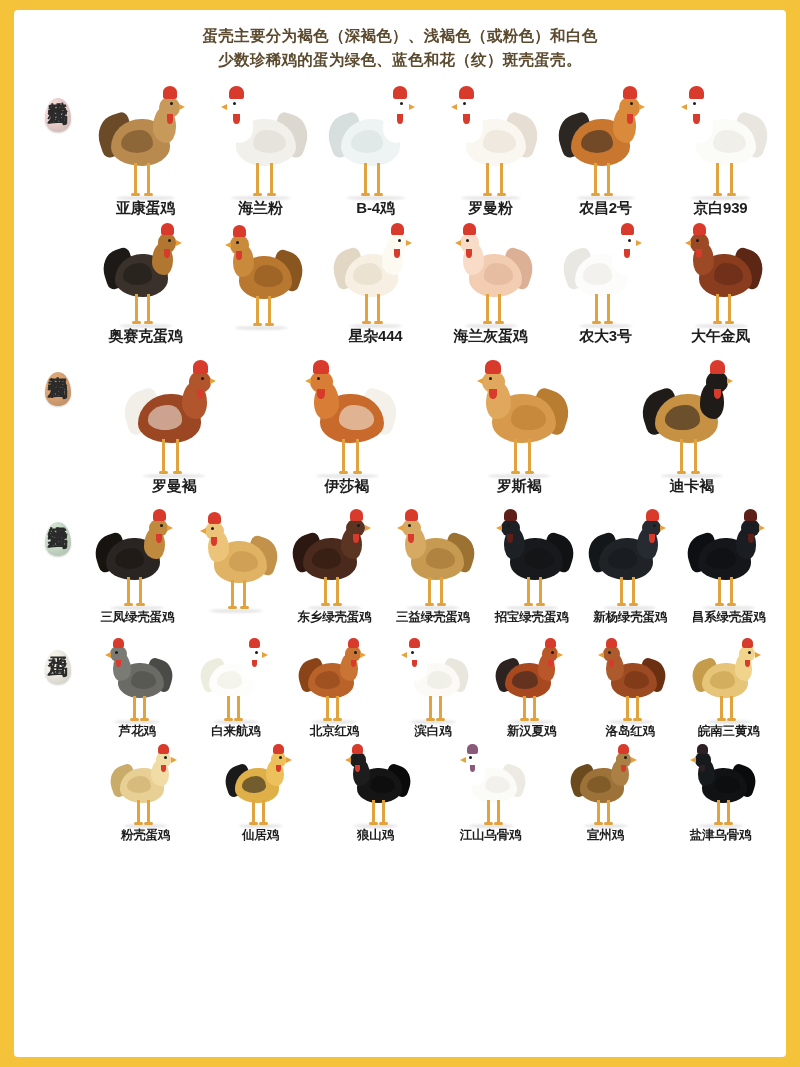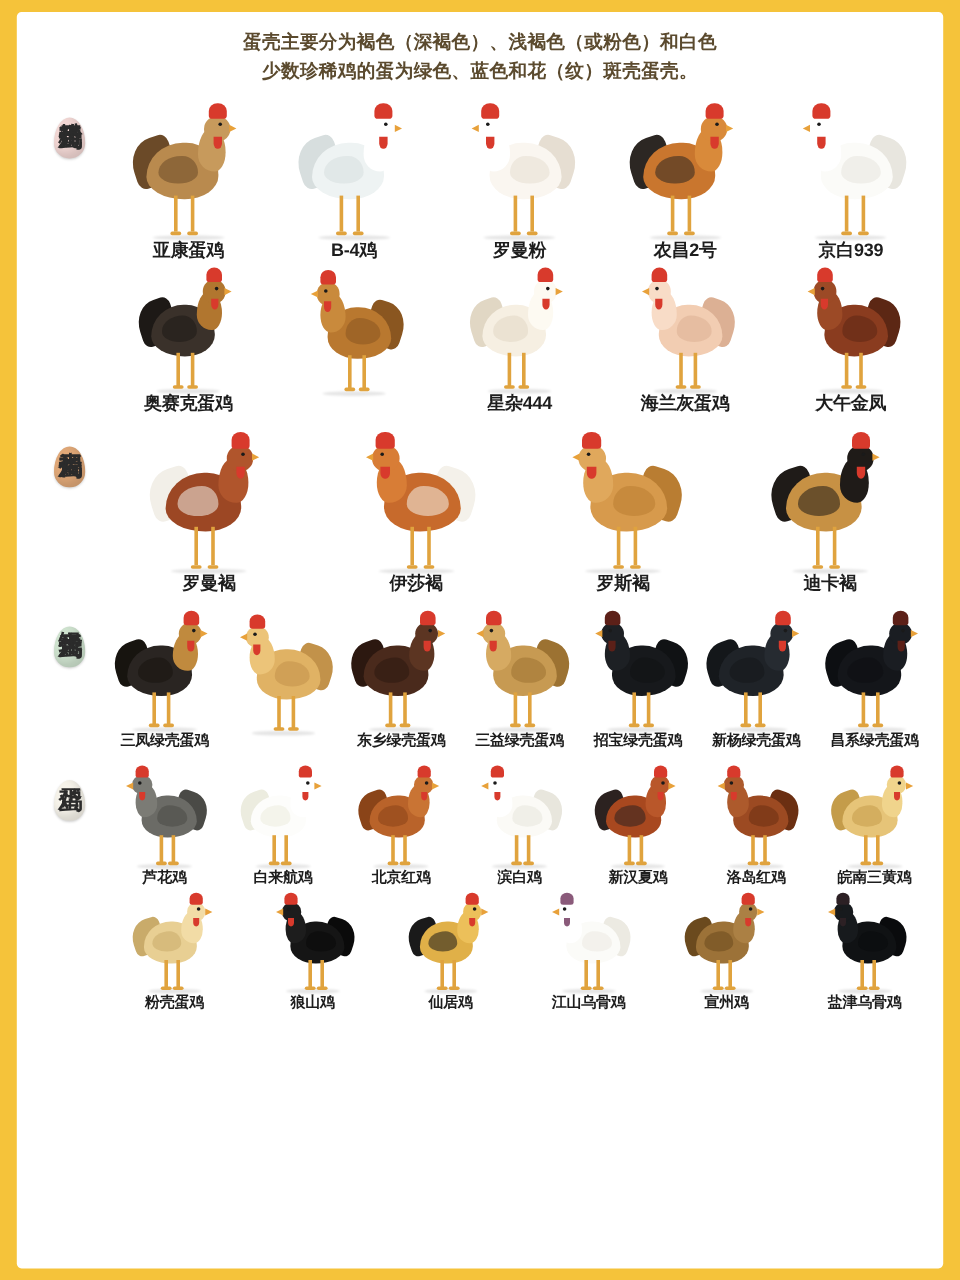--- a/index.html
+++ b/index.html
@@ -211,20 +211,41 @@
                 <div class="leg" style="left: 36.48px; top: 82.6px; height: 30.68px;"></div>
                 <div class="foot" style="left: 33.48px; top: 112.69px;"></div>
                 <div class="leg" style="left: 49.92px; top: 82.6px; height: 30.68px;"></div>
                 <div class="foot" style="left: 46.92px; top: 112.69px;"></div>
               </div>
             </div>
             <div class="label ">亚康蛋鸡</div>
           </div>
           <div class="cell">
             <div class="bird-wrap">
+              <div class="chicken" style="width: 96px; height: 118px; transform: scaleX(-1);">
+                <div class="shadow" style="width: 59.52px;"></div>
+                <div class="tail" style="left: 0.96px; top: 35.4px; width: 34.56px; height: 40.12px; background: rgb(220, 216, 208);"></div>
+                <div class="body" style="left: 13.44px; top: 38.94px; width: 59.52px; height: 47.2px; background: rgb(242, 240, 235);"></div>
+                <div class="wing" style="left: 23.04px; top: 49.56px; width: 32.64px; height: 23.6px; background: rgb(220, 216, 208);"></div>
+                <div class="neck" style="left: 55.68px; top: 27.14px; width: 23.04px; height: 35.4px; background: rgb(255, 255, 255);"></div>
+                <div class="head" style="left: 61.44px; top: 16.52px; width: 21.12px; height: 21.24px; background: rgb(255, 255, 255);"></div>
+                <div class="comb" style="left: 65.28px; top: 5.9px; width: 14.4px; height: 12.98px; background: rgb(216, 58, 44);"></div>
+                <div class="wattle" style="left: 69.12px; top: 34.22px; width: 6.72px; height: 9.44px; background: rgb(216, 58, 44);"></div>
+                <div class="beak" style="left: 81.6px; top: 23.6px;"></div>
+                <div class="eye" style="left: 72.96px; top: 22.42px;"></div>
+                <div class="leg" style="left: 36.48px; top: 82.6px; height: 30.68px;"></div>
+                <div class="foot" style="left: 33.48px; top: 112.69px;"></div>
+                <div class="leg" style="left: 49.92px; top: 82.6px; height: 30.68px;"></div>
+                <div class="foot" style="left: 46.92px; top: 112.69px;"></div>
+              </div>
+            </div>
+            <div class="label ">海兰粉</div>
+          </div>
+          <div class="cell">
+            <div class="bird-wrap">
               <div class="chicken" style="width: 96px; height: 118px;">
                 <div class="shadow" style="width: 59.52px;"></div>
                 <div class="tail" style="left: 0.96px; top: 35.4px; width: 34.56px; height: 40.12px; background: rgb(215, 222, 222);"></div>
                 <div class="body" style="left: 13.44px; top: 38.94px; width: 59.52px; height: 47.2px; background: rgb(238, 243, 243);"></div>
                 <div class="wing" style="left: 23.04px; top: 49.56px; width: 32.64px; height: 23.6px; background: rgb(215, 222, 222);"></div>
                 <div class="neck" style="left: 55.68px; top: 27.14px; width: 23.04px; height: 35.4px; background: rgb(255, 255, 255);"></div>
                 <div class="head" style="left: 61.44px; top: 16.52px; width: 21.12px; height: 21.24px; background: rgb(255, 255, 255);"></div>
                 <div class="comb" style="left: 65.28px; top: 5.9px; width: 14.4px; height: 12.98px; background: rgb(216, 58, 44);"></div>
                 <div class="wattle" style="left: 69.12px; top: 34.22px; width: 6.72px; height: 9.44px; background: rgb(216, 58, 44);"></div>
                 <div class="beak" style="left: 81.6px; top: 23.6px;"></div>
@@ -381,20 +402,41 @@
                 <div class="leg" style="left: 32.68px; top: 75.6px; height: 28.08px;"></div>
                 <div class="foot" style="left: 29.68px; top: 103.14px;"></div>
                 <div class="leg" style="left: 44.72px; top: 75.6px; height: 28.08px;"></div>
                 <div class="foot" style="left: 41.72px; top: 103.14px;"></div>
               </div>
             </div>
             <div class="label ">海兰灰蛋鸡</div>
           </div>
           <div class="cell">
             <div class="bird-wrap">
+              <div class="chicken" style="width: 86px; height: 108px;">
+                <div class="shadow" style="width: 53.32px;"></div>
+                <div class="tail" style="left: 0.86px; top: 32.4px; width: 30.96px; height: 36.72px; background: rgb(233, 231, 225);"></div>
+                <div class="body" style="left: 12.04px; top: 35.64px; width: 53.32px; height: 43.2px; background: rgb(252, 252, 250);"></div>
+                <div class="wing" style="left: 20.64px; top: 45.36px; width: 29.24px; height: 21.6px; background: rgb(233, 231, 225);"></div>
+                <div class="neck" style="left: 49.88px; top: 24.84px; width: 20.64px; height: 32.4px; background: rgb(255, 255, 255);"></div>
+                <div class="head" style="left: 55.04px; top: 15.12px; width: 18.92px; height: 19.44px; background: rgb(255, 255, 255);"></div>
+                <div class="comb" style="left: 58.48px; top: 5.4px; width: 12.9px; height: 11.88px; background: rgb(216, 58, 44);"></div>
+                <div class="wattle" style="left: 61.92px; top: 31.32px; width: 6.02px; height: 8.64px; background: rgb(216, 58, 44);"></div>
+                <div class="beak" style="left: 73.1px; top: 21.6px;"></div>
+                <div class="eye" style="left: 65.36px; top: 20.52px;"></div>
+                <div class="leg" style="left: 32.68px; top: 75.6px; height: 28.08px;"></div>
+                <div class="foot" style="left: 29.68px; top: 103.14px;"></div>
+                <div class="leg" style="left: 44.72px; top: 75.6px; height: 28.08px;"></div>
+                <div class="foot" style="left: 41.72px; top: 103.14px;"></div>
+              </div>
+            </div>
+            <div class="label ">农大3号</div>
+          </div>
+          <div class="cell">
+            <div class="bird-wrap">
               <div class="chicken" style="width: 86px; height: 108px; transform: scaleX(-1);">
                 <div class="shadow" style="width: 53.32px;"></div>
                 <div class="tail" style="left: 0.86px; top: 32.4px; width: 30.96px; height: 36.72px; background: rgb(92, 39, 20);"></div>
                 <div class="body" style="left: 12.04px; top: 35.64px; width: 53.32px; height: 43.2px; background: rgb(138, 60, 31);"></div>
                 <div class="wing" style="left: 20.64px; top: 45.36px; width: 29.24px; height: 21.6px; background: rgb(92, 39, 20);"></div>
                 <div class="neck" style="left: 49.88px; top: 24.84px; width: 20.64px; height: 32.4px; background: rgb(156, 74, 38);"></div>
                 <div class="head" style="left: 55.04px; top: 15.12px; width: 18.92px; height: 19.44px; background: rgb(156, 74, 38);"></div>
                 <div class="comb" style="left: 58.48px; top: 5.4px; width: 12.9px; height: 11.88px; background: rgb(216, 58, 44);"></div>
                 <div class="wattle" style="left: 61.92px; top: 31.32px; width: 6.02px; height: 8.64px; background: rgb(216, 58, 44);"></div>
                 <div class="beak" style="left: 73.1px; top: 21.6px;"></div>
@@ -827,20 +869,41 @@
                 <div class="leg" style="left: 27.36px; top: 60.2px; height: 22.36px;"></div>
                 <div class="foot" style="left: 24.36px; top: 82.13px;"></div>
                 <div class="leg" style="left: 37.44px; top: 60.2px; height: 22.36px;"></div>
                 <div class="foot" style="left: 34.44px; top: 82.13px;"></div>
               </div>
             </div>
             <div class="label sm">粉壳蛋鸡</div>
           </div>
           <div class="cell">
             <div class="bird-wrap">
+              <div class="chicken" style="width: 72px; height: 86px;">
+                <div class="shadow" style="width: 44.64px;"></div>
+                <div class="tail" style="left: 0.72px; top: 25.8px; width: 25.92px; height: 29.24px; background: rgb(26, 26, 26);"></div>
+                <div class="body" style="left: 10.08px; top: 28.38px; width: 44.64px; height: 34.4px; background: rgb(224, 176, 72);"></div>
+                <div class="wing" style="left: 17.28px; top: 36.12px; width: 24.48px; height: 17.2px; background: rgb(26, 26, 26);"></div>
+                <div class="neck" style="left: 41.76px; top: 19.78px; width: 17.28px; height: 25.8px; background: rgb(236, 192, 90);"></div>
+                <div class="head" style="left: 46.08px; top: 12.04px; width: 15.84px; height: 15.48px; background: rgb(236, 192, 90);"></div>
+                <div class="comb" style="left: 48.96px; top: 4.3px; width: 10.8px; height: 9.46px; background: rgb(216, 58, 44);"></div>
+                <div class="wattle" style="left: 51.84px; top: 24.94px; width: 5.04px; height: 6.88px; background: rgb(216, 58, 44);"></div>
+                <div class="beak" style="left: 61.2px; top: 17.2px;"></div>
+                <div class="eye" style="left: 54.72px; top: 16.34px;"></div>
+                <div class="leg" style="left: 27.36px; top: 60.2px; height: 22.36px;"></div>
+                <div class="foot" style="left: 24.36px; top: 82.13px;"></div>
+                <div class="leg" style="left: 37.44px; top: 60.2px; height: 22.36px;"></div>
+                <div class="foot" style="left: 34.44px; top: 82.13px;"></div>
+              </div>
+            </div>
+            <div class="label sm">仙居鸡</div>
+          </div>
+          <div class="cell">
+            <div class="bird-wrap">
               <div class="chicken" style="width: 72px; height: 86px; transform: scaleX(-1);">
                 <div class="shadow" style="width: 44.64px;"></div>
                 <div class="tail" style="left: 0.72px; top: 25.8px; width: 25.92px; height: 29.24px; background: rgb(10, 10, 10);"></div>
                 <div class="body" style="left: 10.08px; top: 28.38px; width: 44.64px; height: 34.4px; background: rgb(21, 21, 21);"></div>
                 <div class="wing" style="left: 17.28px; top: 36.12px; width: 24.48px; height: 17.2px; background: rgb(10, 10, 10);"></div>
                 <div class="neck" style="left: 41.76px; top: 19.78px; width: 17.28px; height: 25.8px; background: rgb(29, 29, 29);"></div>
                 <div class="head" style="left: 46.08px; top: 12.04px; width: 15.84px; height: 15.48px; background: rgb(29, 29, 29);"></div>
                 <div class="comb" style="left: 48.96px; top: 4.3px; width: 10.8px; height: 9.46px; background: rgb(216, 58, 44);"></div>
                 <div class="wattle" style="left: 51.84px; top: 24.94px; width: 5.04px; height: 6.88px; background: rgb(216, 58, 44);"></div>
                 <div class="beak" style="left: 61.2px; top: 17.2px;"></div>
@@ -848,41 +911,20 @@
                 <div class="leg" style="left: 27.36px; top: 60.2px; height: 22.36px;"></div>
                 <div class="foot" style="left: 24.36px; top: 82.13px;"></div>
                 <div class="leg" style="left: 37.44px; top: 60.2px; height: 22.36px;"></div>
                 <div class="foot" style="left: 34.44px; top: 82.13px;"></div>
               </div>
             </div>
             <div class="label sm">狼山鸡</div>
           </div>
           <div class="cell">
             <div class="bird-wrap">
-              <div class="chicken" style="width: 72px; height: 86px;">
-                <div class="shadow" style="width: 44.64px;"></div>
-                <div class="tail" style="left: 0.72px; top: 25.8px; width: 25.92px; height: 29.24px; background: rgb(26, 26, 26);"></div>
-                <div class="body" style="left: 10.08px; top: 28.38px; width: 44.64px; height: 34.4px; background: rgb(224, 176, 72);"></div>
-                <div class="wing" style="left: 17.28px; top: 36.12px; width: 24.48px; height: 17.2px; background: rgb(26, 26, 26);"></div>
-                <div class="neck" style="left: 41.76px; top: 19.78px; width: 17.28px; height: 25.8px; background: rgb(236, 192, 90);"></div>
-                <div class="head" style="left: 46.08px; top: 12.04px; width: 15.84px; height: 15.48px; background: rgb(236, 192, 90);"></div>
-                <div class="comb" style="left: 48.96px; top: 4.3px; width: 10.8px; height: 9.46px; background: rgb(216, 58, 44);"></div>
-                <div class="wattle" style="left: 51.84px; top: 24.94px; width: 5.04px; height: 6.88px; background: rgb(216, 58, 44);"></div>
-                <div class="beak" style="left: 61.2px; top: 17.2px;"></div>
-                <div class="eye" style="left: 54.72px; top: 16.34px;"></div>
-                <div class="leg" style="left: 27.36px; top: 60.2px; height: 22.36px;"></div>
-                <div class="foot" style="left: 24.36px; top: 82.13px;"></div>
-                <div class="leg" style="left: 37.44px; top: 60.2px; height: 22.36px;"></div>
-                <div class="foot" style="left: 34.44px; top: 82.13px;"></div>
-              </div>
-            </div>
-            <div class="label sm">仙居鸡</div>
-          </div>
-          <div class="cell">
-            <div class="bird-wrap">
               <div class="chicken" style="width: 72px; height: 86px; transform: scaleX(-1);">
                 <div class="shadow" style="width: 44.64px;"></div>
                 <div class="tail" style="left: 0.72px; top: 25.8px; width: 25.92px; height: 29.24px; background: rgb(236, 234, 226);"></div>
                 <div class="body" style="left: 10.08px; top: 28.38px; width: 44.64px; height: 34.4px; background: rgb(251, 251, 248);"></div>
                 <div class="wing" style="left: 17.28px; top: 36.12px; width: 24.48px; height: 17.2px; background: rgb(236, 234, 226);"></div>
                 <div class="neck" style="left: 41.76px; top: 19.78px; width: 17.28px; height: 25.8px; background: rgb(255, 255, 255);"></div>
                 <div class="head" style="left: 46.08px; top: 12.04px; width: 15.84px; height: 15.48px; background: rgb(255, 255, 255);"></div>
                 <div class="comb" style="left: 48.96px; top: 4.3px; width: 10.8px; height: 9.46px; background: rgb(138, 90, 122);"></div>
                 <div class="wattle" style="left: 51.84px; top: 24.94px; width: 5.04px; height: 6.88px; background: rgb(138, 90, 122);"></div>
                 <div class="beak" style="left: 61.2px; top: 17.2px;"></div>

